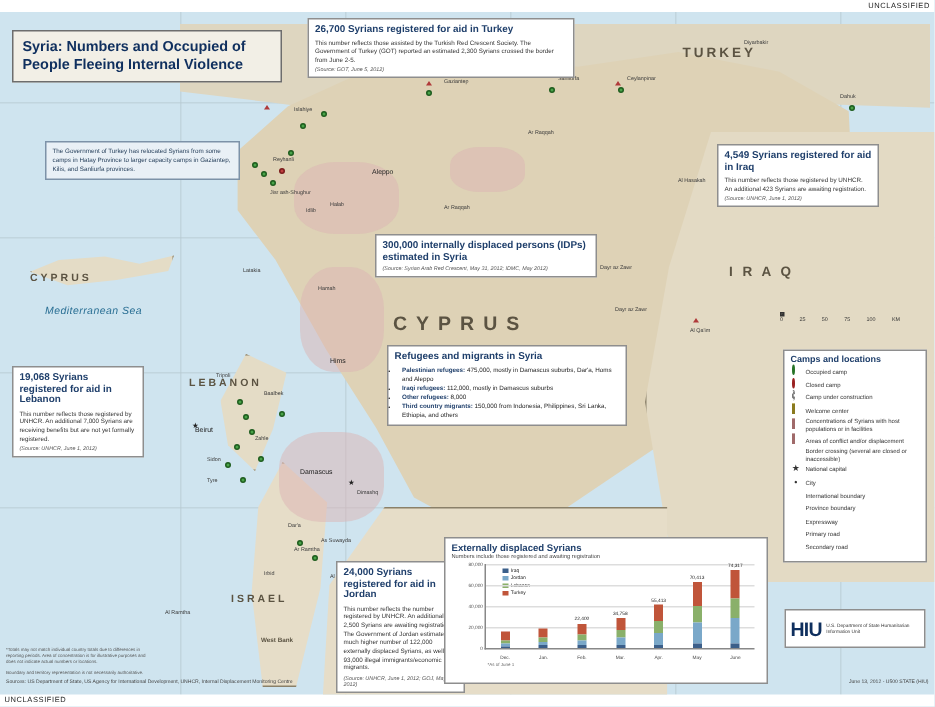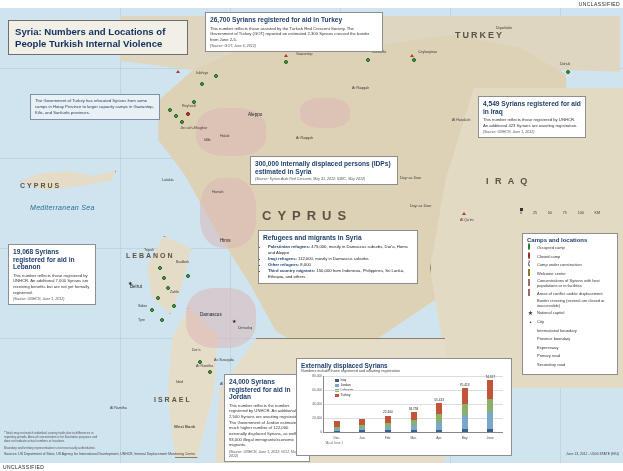--- a/index.html
+++ b/index.html
@@ -289,21 +289,21 @@
     <div class="pt hollow" style="left:230px;top:378px;"></div>
     <div class="tri" style="left:176px;top:62px;"></div>
     <div class="tri" style="left:284px;top:46px;"></div>
     <div class="tri" style="left:410px;top:46px;"></div>
     <div class="tri" style="left:462px;top:204px;"></div>
     <div class="star" style="left:232px;top:310px;">★</div>
     <div class="star" style="left:228px;top:436px;">★</div>
     <div class="star" style="left:128px;top:272px;">★</div>
 
     <div class="title-box">
-      <div class="t">Syria: Numbers and Locations of People Turkish Internal Violence</div>
+      <div class="t">Syria: Numbers and Occupied of People Fleeing Internal Violence</div>
     </div>
 
     <div class="note-turkey">The Government of Turkey has relocated Syrians from some camps in Hatay Province to larger capacity camps in Gaziantep, Kilis, and Sanliurfa provinces.</div>
 
     <div class="box" style="left:205px;top:4px;width:178px;">
       <h4>26,700 Syrians registered for aid in Turkey</h4>
       <p>This number reflects those assisted by the Turkish Red Crescent Society. The Government of Turkey (GOT) reported an estimated 2,300 Syrians crossed the border from June 2-5.</p>
       <div class="src">(Source: GOT, June 5, 2012)</div>
     </div>
 
@@ -517,20 +517,25 @@
                 </div>
                 <div class="xlab">June</div>
                 <div class="vlab" style="bottom: 53.0219px; left: 0px; right: 0px; text-align: center;">74,317</div>
               </div>
             </div>
         </div>
         <div class="chart-note">*As of June 1</div>
       </div>
     </div>
 
+    <div class="hiu">
+      <div class="mark">HIU</div>
+      <div class="txt">U.S. Department of State
+Humanitarian Information Unit</div>
+    </div>
 
     <div class="disclaimer">*Totals may not match individual country totals due to differences in reporting periods. Area of concentration is for illustrative purposes and does not indicate actual numbers or locations.</div>
     <div class="disclaimer2">Boundary and territory representation is not necessarily authoritative.</div>
 
     <div class="footer">
       <span>Sources: US Department of State, US Agency for International Development, UNHCR, Internal Displacement Monitoring Centre</span>
       <span>June 13, 2012 - U500 STATE (HIU)</span>
     </div>
   </div>
 

